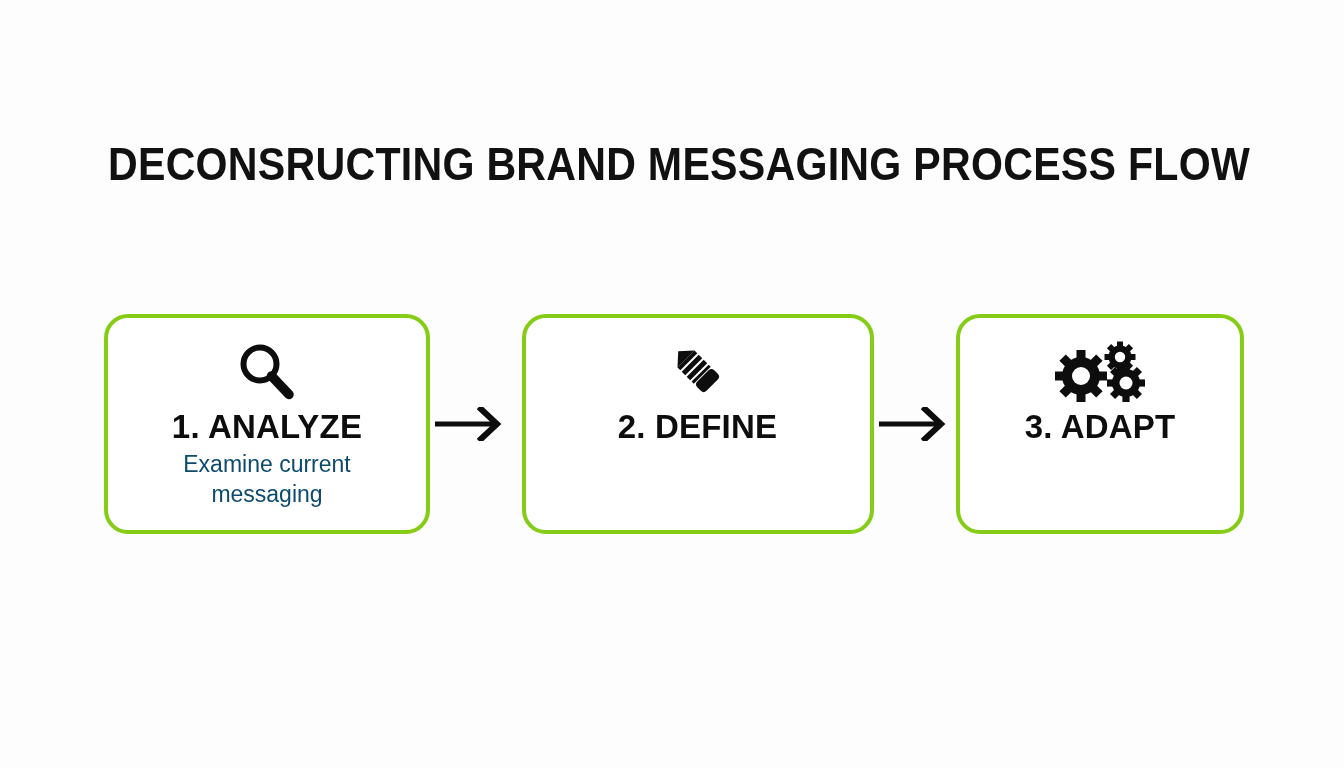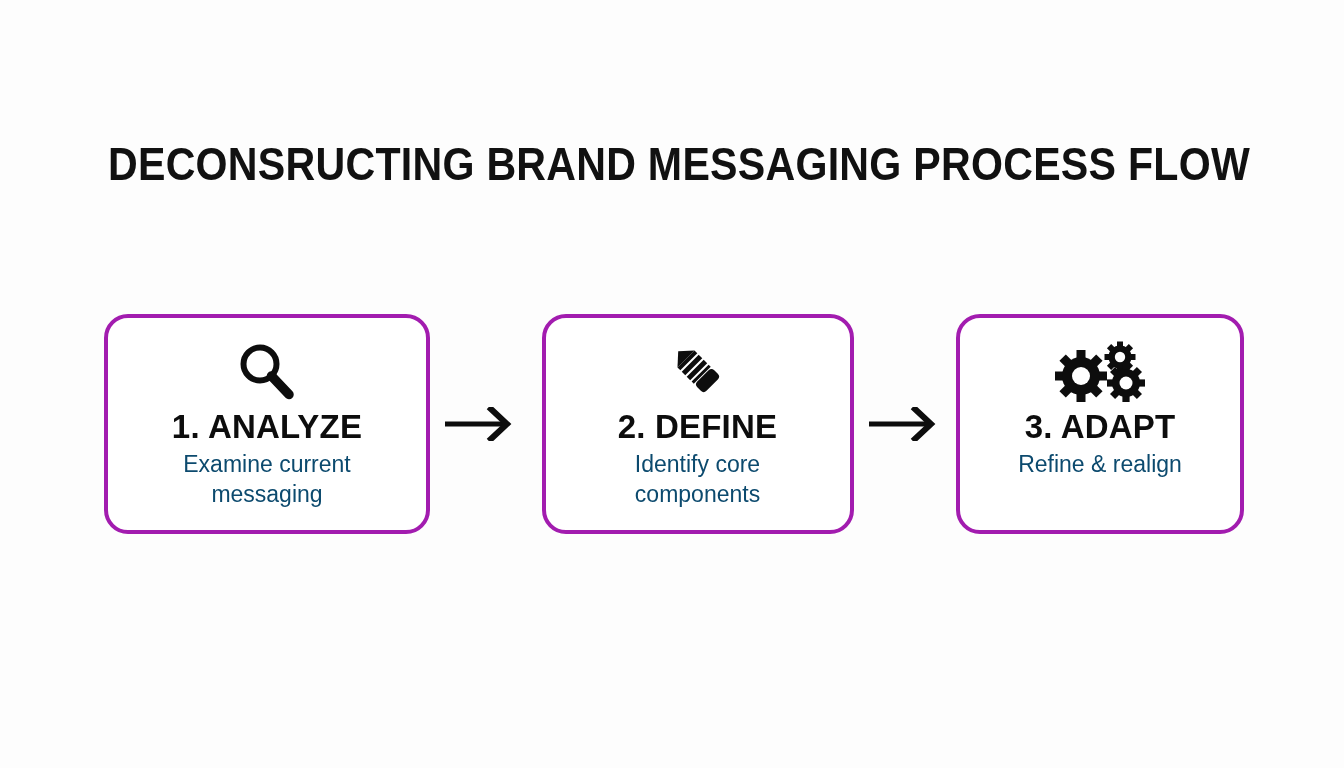--- a/index.html
+++ b/index.html
@@ -49,31 +49,31 @@
     display: flex;
     flex-direction: row;
     align-items: center;
     justify-content: space-between;
   }
 
   .step-box {
     box-sizing: border-box;
     width: 326px;
     height: 220px;
-    border: 4px solid #a21caf;
+    border: 4px solid #84cc16;
     border-radius: 24px;
     background: #ffffff;
     display: flex;
     flex-direction: column;
     align-items: center;
     justify-content: flex-start;
     padding-top: 22px;
     position: relative;
   }
-  .step-box.box-2 { width: 312px; margin-left: 9px; }
+  .step-box.box-2 { width: 352px; margin-left: 9px; }
   .step-box.box-3 { width: 288px; }
 
   .step-icon {
     height: 62px;
     display: flex;
     align-items: center;
     justify-content: center;
     margin-bottom: 6px;
   }
 
@@ -148,21 +148,20 @@
             <rect x="27" y="19" width="5" height="24" fill="#0d0d0d"></rect>
             <rect x="34" y="19" width="3" height="24" fill="#0d0d0d"></rect>
 
             <rect x="14" y="19" width="4" height="24" fill="#0d0d0d"></rect>
 
             <polygon points="14,19 14,43 3,31" fill="#0d0d0d"></polygon>
           </g>
         </svg>
       </div>
       <div class="step-title">2. DEFINE</div>
-      <div class="step-desc">Identify core components</div>
     </div>
 
     <div class="flow-arrow">
       <svg width="72" height="34" viewBox="0 0 72 34" aria-hidden="true">
         <line x1="0" y1="17" x2="60" y2="17" stroke="#0d0d0d" stroke-width="5"></line>
         <polyline points="46,2 62,17 46,32" fill="none" stroke="#0d0d0d" stroke-width="6" stroke-linecap="square" stroke-linejoin="miter"></polyline>
       </svg>
     </div>
 
     <div class="step-box box-3">
@@ -199,17 +198,16 @@
                 <rect x="-3.6" y="-19" width="7.2" height="38" transform="rotate(90)"></rect>
                 <rect x="-3.6" y="-19" width="7.2" height="38" transform="rotate(135)"></rect>
               </g>
               <circle cx="0" cy="0" r="14"></circle>
               <circle cx="0" cy="0" r="6.5" fill="#ffffff"></circle>
             </g>
           </g>
         </svg>
       </div>
       <div class="step-title">3. ADAPT</div>
-      <div class="step-desc single-line">Refine &amp; realign</div>
     </div>
 
   </div>
 </div>
 
 </body></html>

